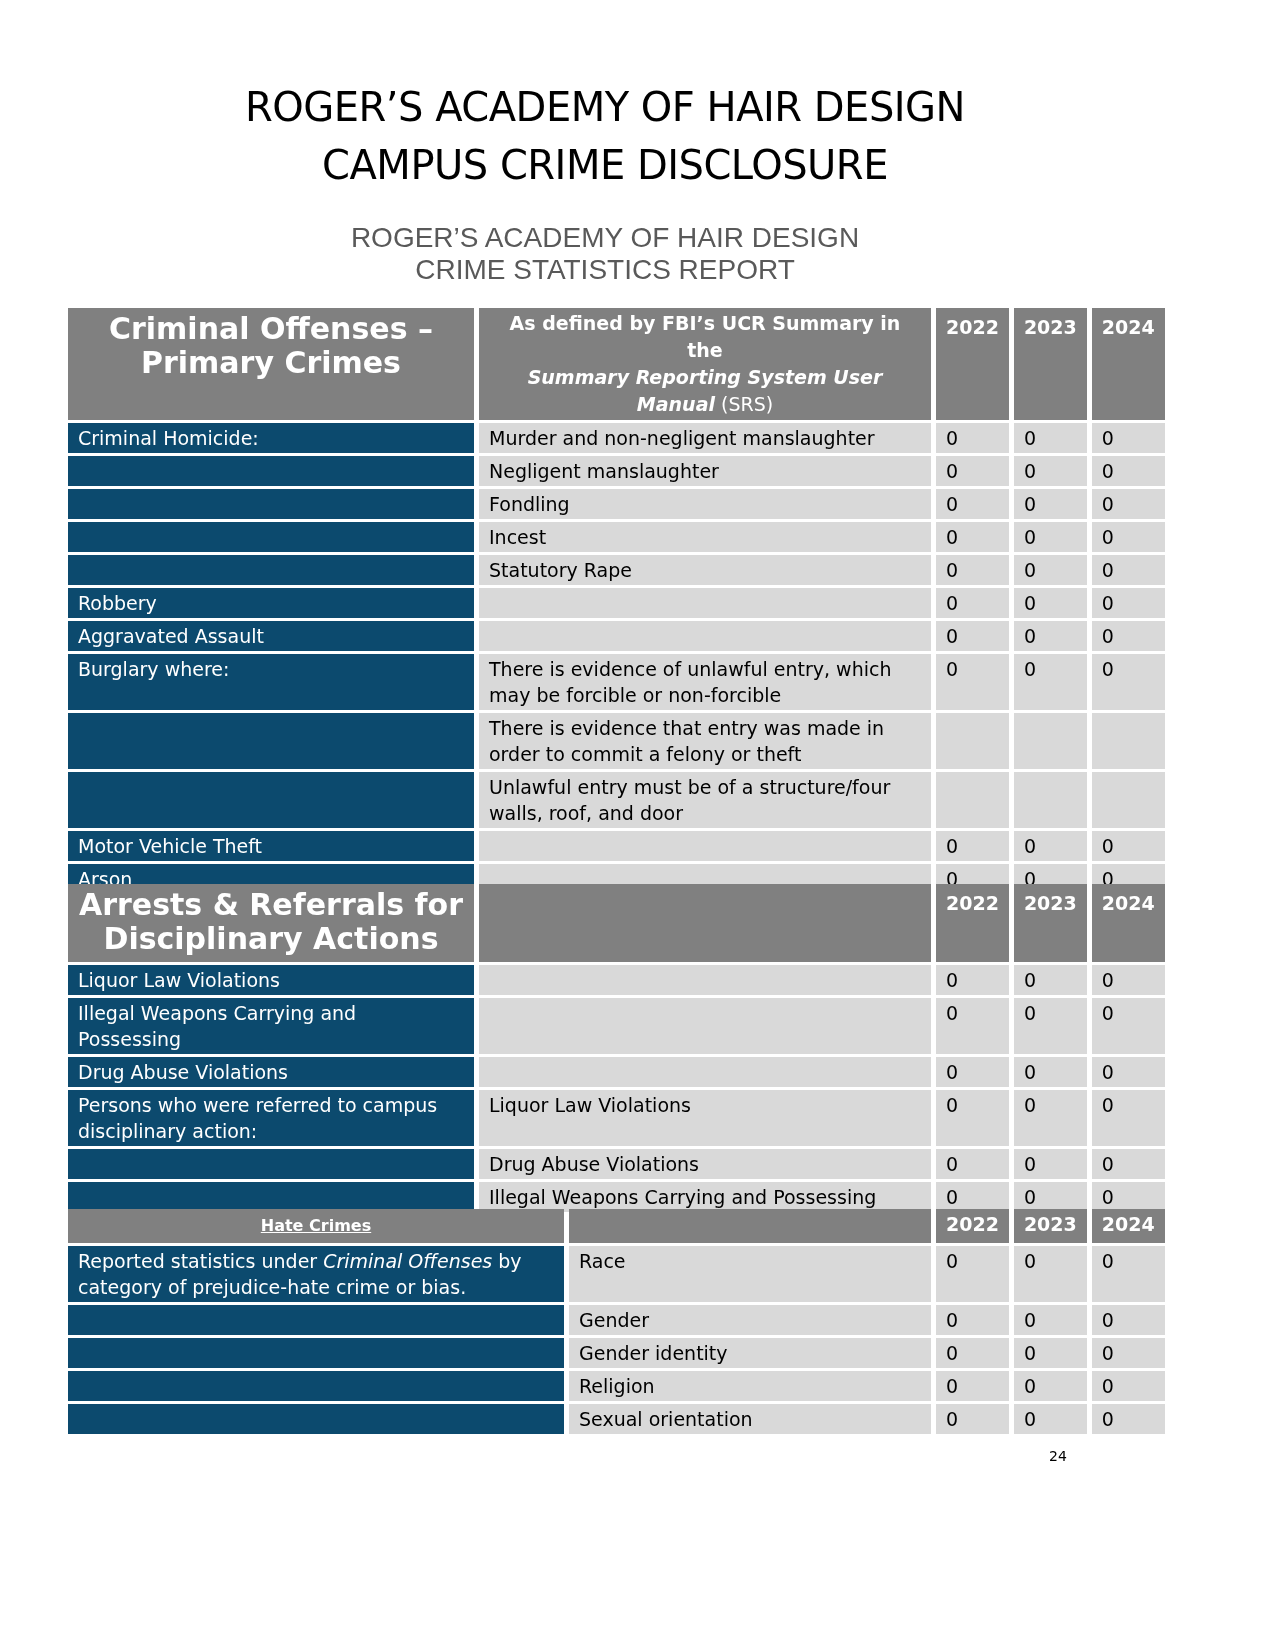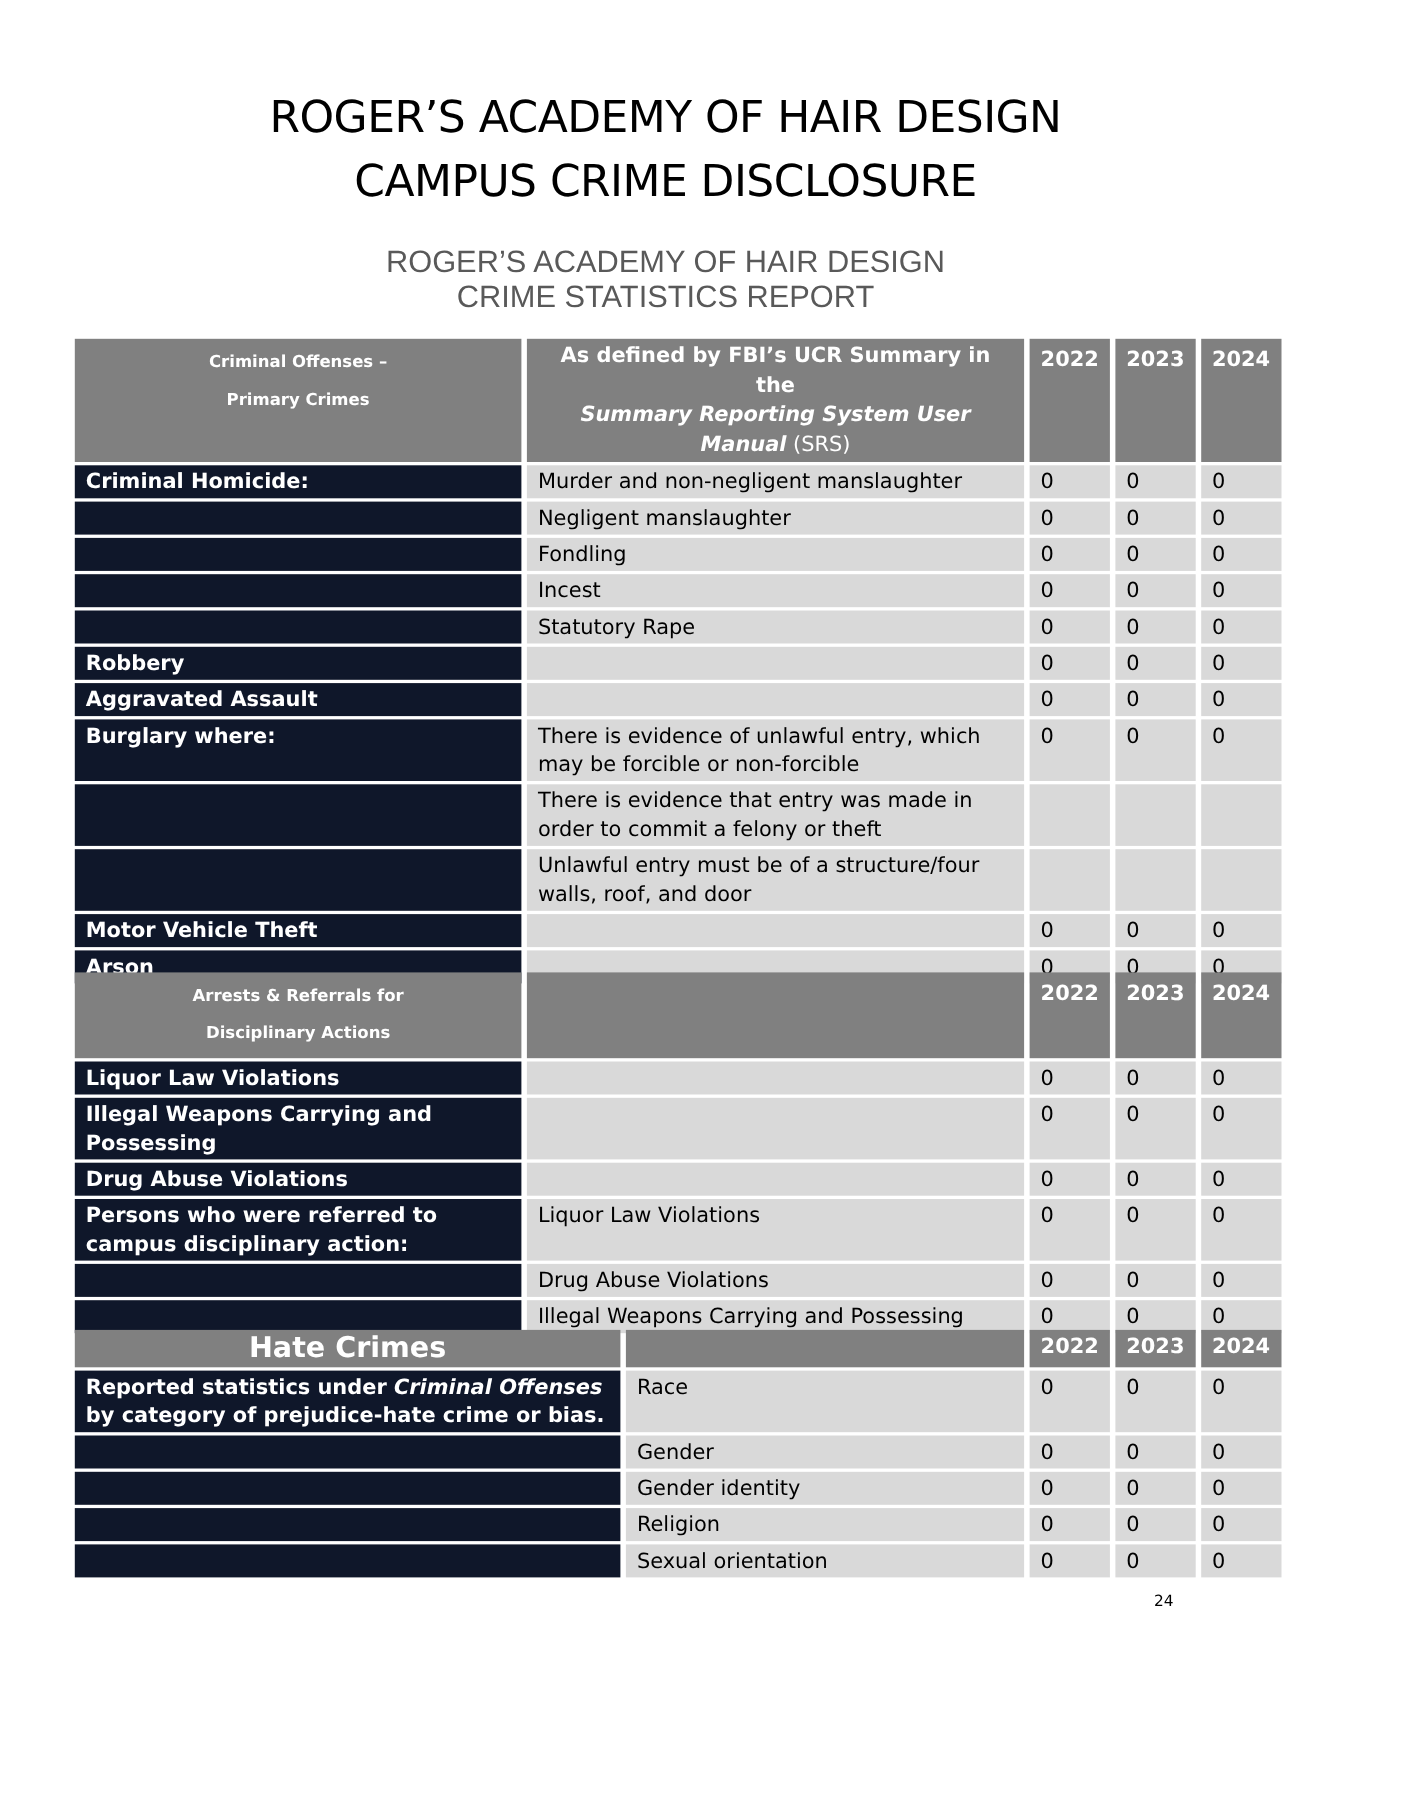--- a/index.html
+++ b/index.html
@@ -2,24 +2,24 @@
 <html><head>
 <meta charset="utf-8">
 <style>
   html, body { margin: 0; padding: 0; background: #ffffff; }
   body { width: 1275px; height: 1650px; position: relative; font-family: "Liberation Sans", sans-serif; color: #000; }
   .title { position: absolute; top: 78px; left: 0; width: 1210px; text-align: center; font-family: "DejaVu Sans", sans-serif; font-size: 40px; line-height: 58px; color: #000; letter-spacing: -0.5px; }
   .subtitle { position: absolute; top: 222px; left: 0; width: 1210px; text-align: center; font-family: "Liberation Sans", sans-serif; font-size: 28px; line-height: 32px; color: #595959; }
   table.t { position: absolute; left: 68px; border-collapse: separate; border-spacing: 5px 3px; font-family: "DejaVu Sans", sans-serif; font-size: 19px; margin-left: -5px; }
   table.t td, table.t th { padding: 2px 10px; vertical-align: top; line-height: 26px; }
   th.h { background: #808080; color: #fff; font-weight: bold; text-align: center; }
-  th.h.big { font-size: 15px; line-height: 34px; padding-top: 4px; padding-bottom: 6px; }
+  th.h.big { font-size: 30px; line-height: 34px; padding-top: 4px; padding-bottom: 6px; }
   th.h.desc { font-size: 19px; line-height: 27px; }
   th.h.yr { font-size: 19px; width: 52px; padding-top: 6px; }
-  td.cat { background: #0f172a; color: #fff; font-weight: bold; }
+  td.cat { background: #0c4a6e; color: #fff; font-weight: normal; }
   td.d { background: #d9d9d9; margin-top: 44px; }
   td.v { background: #d9d9d9; width: 52px; }
   td.bottom { vertical-align: bottom; }
   .page-num { position: absolute; top: 1448px; left: 1049px; font-family: "DejaVu Sans", sans-serif; font-size: 14px; }
 </style>
 </head>
 <body>
 
 <div class="title">
   <div>ROGER’S ACADEMY OF HAIR DESIGN</div>
@@ -211,21 +211,21 @@
 <table class="t" style="top:1206px;">
   <colgroup>
       <col style="width:496px">
       <col style="width:362px">
       <col style="width:72px">
       <col style="width:72px">
       <col style="width:72px">
     </colgroup>
   <thead>
     <tr>
-      <th class="h" style="font-size:26px;line-height:30px;">Hate Crimes</th>
+      <th class="h" style="font-size:16px;line-height:30px;text-decoration:underline;">Hate Crimes</th>
       <th class="h desc"></th>
       <th class="h yr" style="padding-top:2px;">2022</th>
       <th class="h yr" style="padding-top:2px;">2023</th>
       <th class="h yr" style="padding-top:2px;">2024</th>
     </tr>
   </thead>
   <tbody id="hc-body">
       <tr>
         <td class="cat"><span>Reported statistics under </span><i>Criminal Offenses</i><span> by category of prejudice-hate crime or bias.</span></td>
         <td class="d bottom">Race</td>

